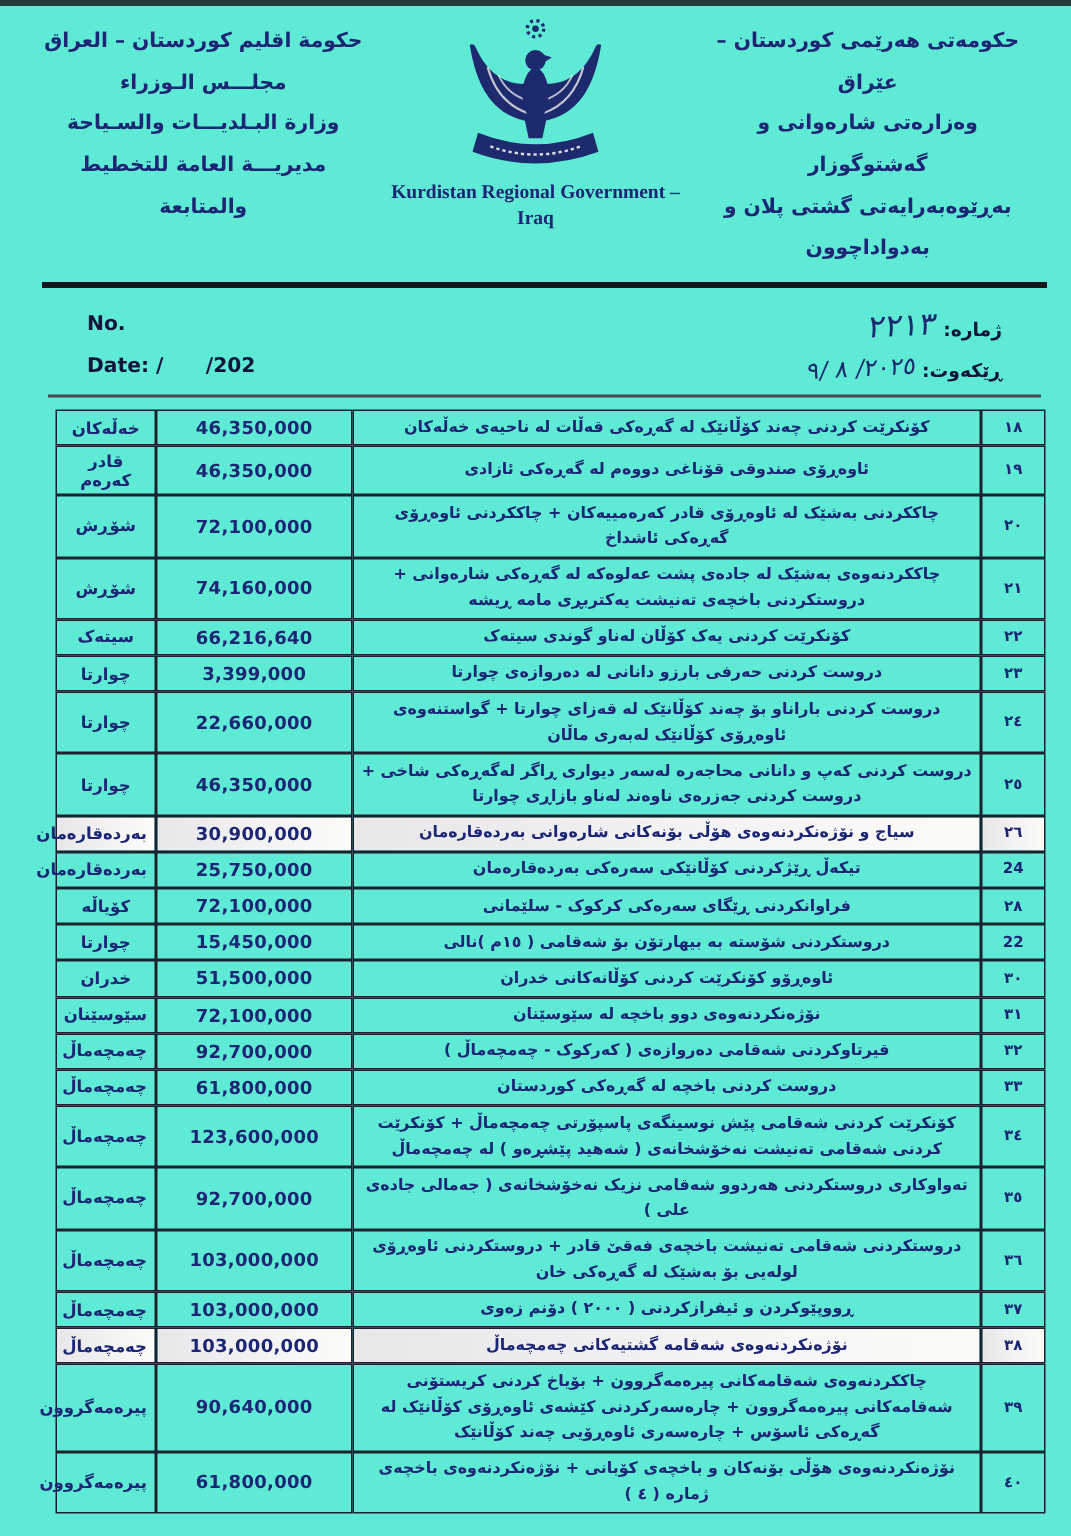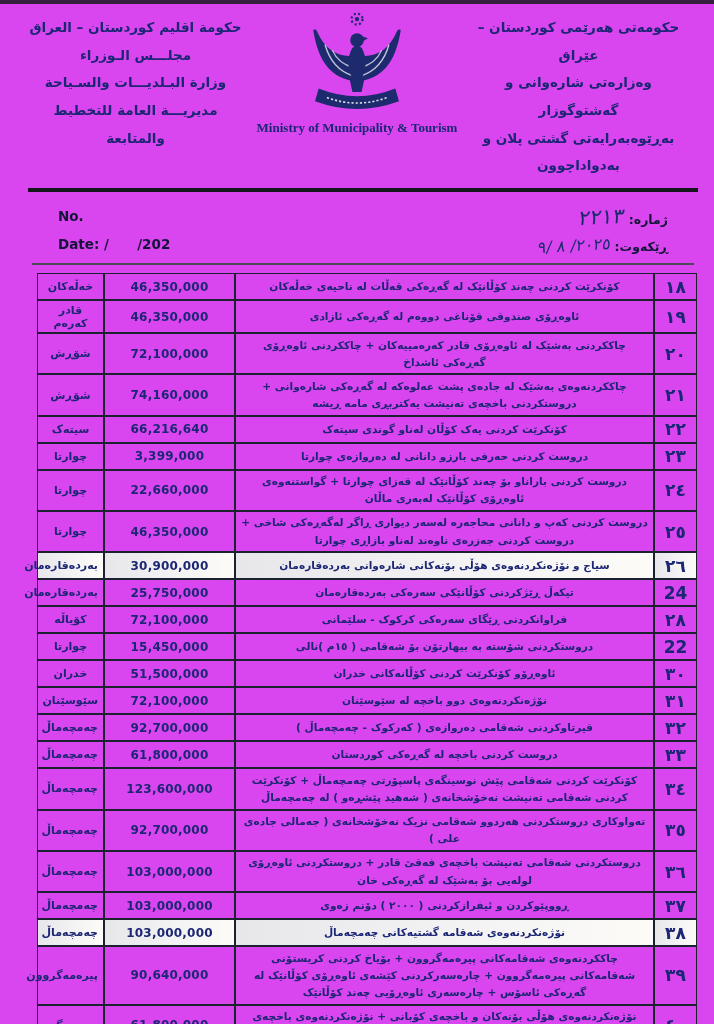--- a/index.html
+++ b/index.html
@@ -1,20 +1,20 @@
 <!DOCTYPE html>
 <html lang="ckb"><head>
 <meta charset="utf-8">
 <style>
   html,body{margin:0;padding:0;background:#8a8a8a;}
   .page{
     position:relative;
     width:714px;height:1024px;
     margin:0 auto;
-    background:#d946ef;
+    background:#5eead4;
     color:#1c2674;
     font-family:"DejaVu Sans","Liberation Sans",sans-serif;
     overflow:hidden;
     box-sizing:border-box;
   }
   .top-edge{position:absolute;top:0;left:0;right:0;height:4px;background:#1a1a20;opacity:.85;}
 
   
   .header{display:flex;justify-content:space-between;padding:14px 22px 0 22px;}
   .h-side{flex:1;text-align:center;font-weight:bold;font-size:13.5px;line-height:2.05;}
@@ -42,21 +42,21 @@
     margin:8px 0 0 37px;
     width:660px;
     table-layout:fixed;
   }
   table.tbl td{
     border:1.2px solid #1c2130;
     padding:2.5px 5px;
     vertical-align:middle;
     box-sizing:border-box;
   }
-  .c-no{width:43px;text-align:center;font-weight:bold;font-size:17px;}
+  .c-no{width:43px;text-align:center;font-weight:bold;font-size:10px;}
   .c-desc{width:419px;text-align:center;font-weight:bold;font-size:10.6px;line-height:1.62;padding-right:9px;}
   .c-amt{width:131px;text-align:center;direction:ltr;font-weight:bold;font-size:12px;letter-spacing:.2px;}
   .c-place{width:67px;text-align:center;font-weight:bold;font-size:11px;margin-left:38px;}
   tr.shaded td{background:linear-gradient(90deg,#e7e7ea 0%,#f3f3f4 55%,#fcfbf7 100%);}
 </style>
 </head>
 <body>
 
 <div class="page">
   <div class="top-edge"></div>
@@ -92,21 +92,21 @@
             <ellipse cx="70" cy="58" rx="9.5" ry="19"></ellipse>
 
             <path d="M62 76 L78 76 L75 90 L65 90 Z"></path>
 
             <path d="M28 86 Q70 103 112 86 L116 100 Q70 117 24 100 Z"></path>
             <path d="M37 96 Q70 108 103 96" fill="none" stroke="#fcfbf7" stroke-width="1.8" stroke-dasharray="2.4 2.2" opacity=".85"></path>
           </g>
         </svg>
       </span>
       <div class="org-en">
-        <div>Ministry of Municipality &amp; Tourism</div>
+        <div>Kurdistan Regional Government – Iraq</div>
       </div>
     </div>
 
     <div class="h-side h-kurdish">
       <div>حکومەتی هەرێمی کوردستان – عێراق</div>
       <div>وەزارەتی شارەوانی و گەشتوگوزار</div>
       <div>بەڕێوەبەرایەتی گشتی پلان و بەدواداچوون</div>
     </div>
   </div>
 

